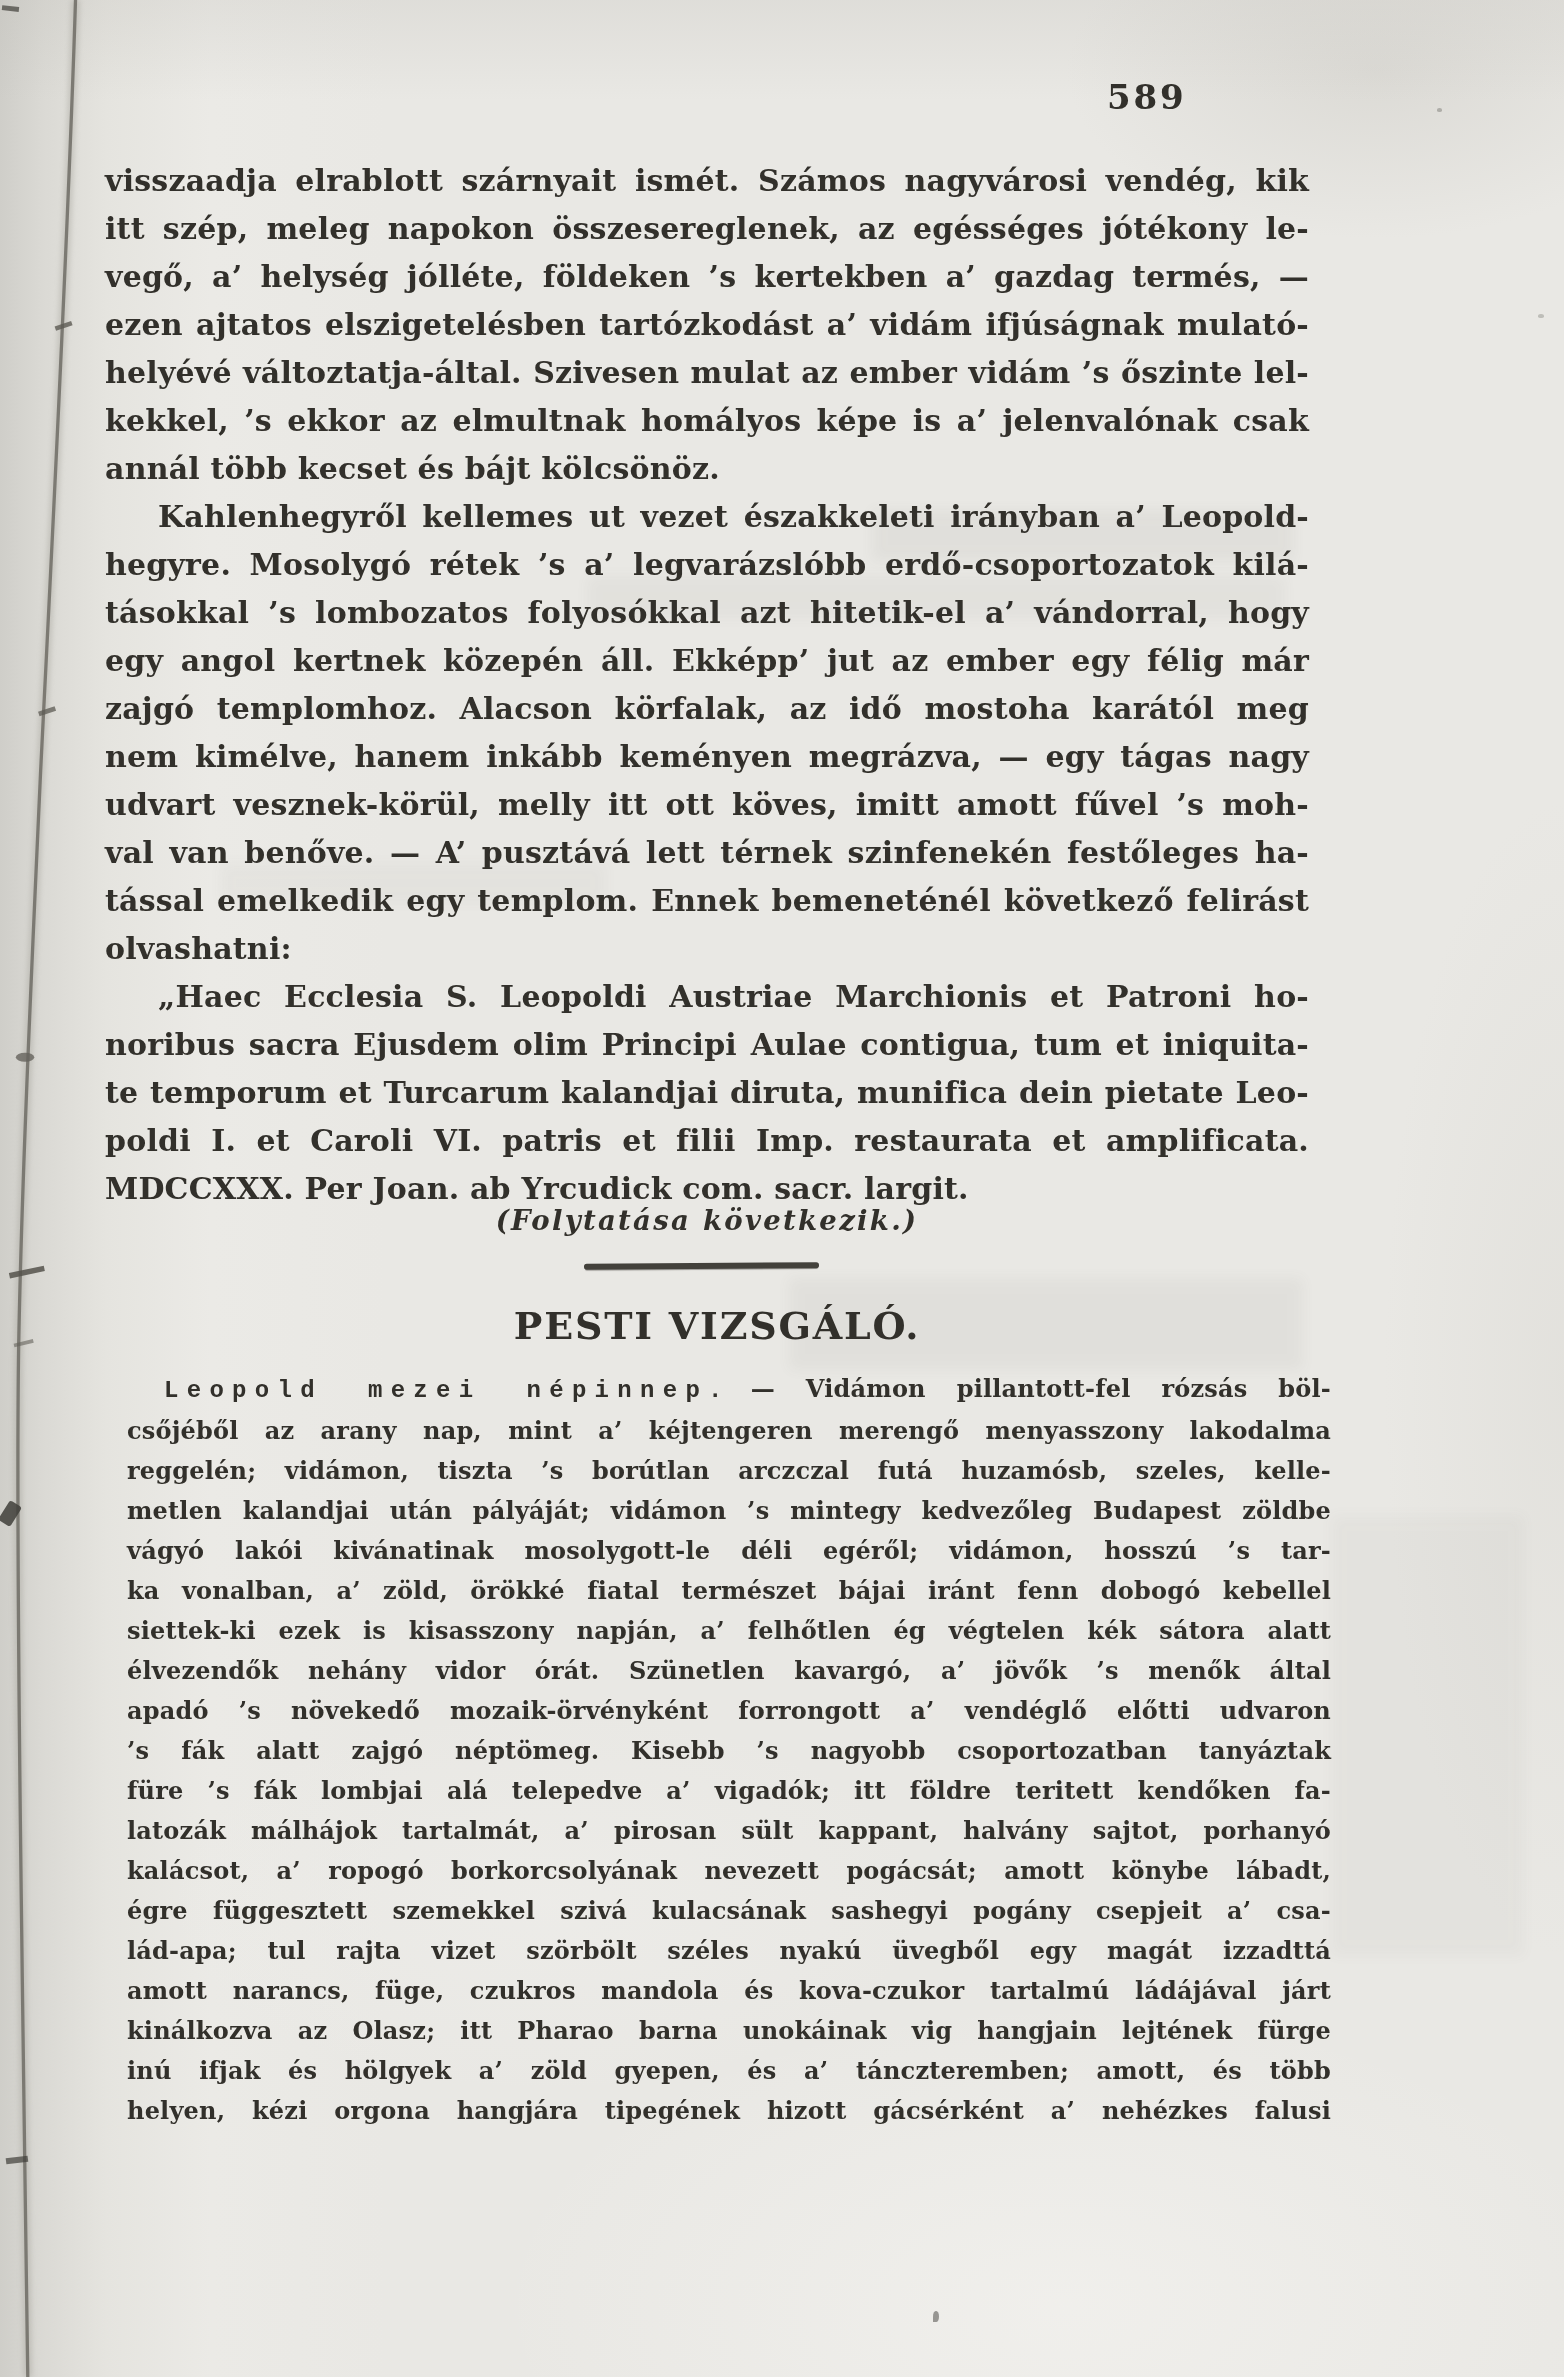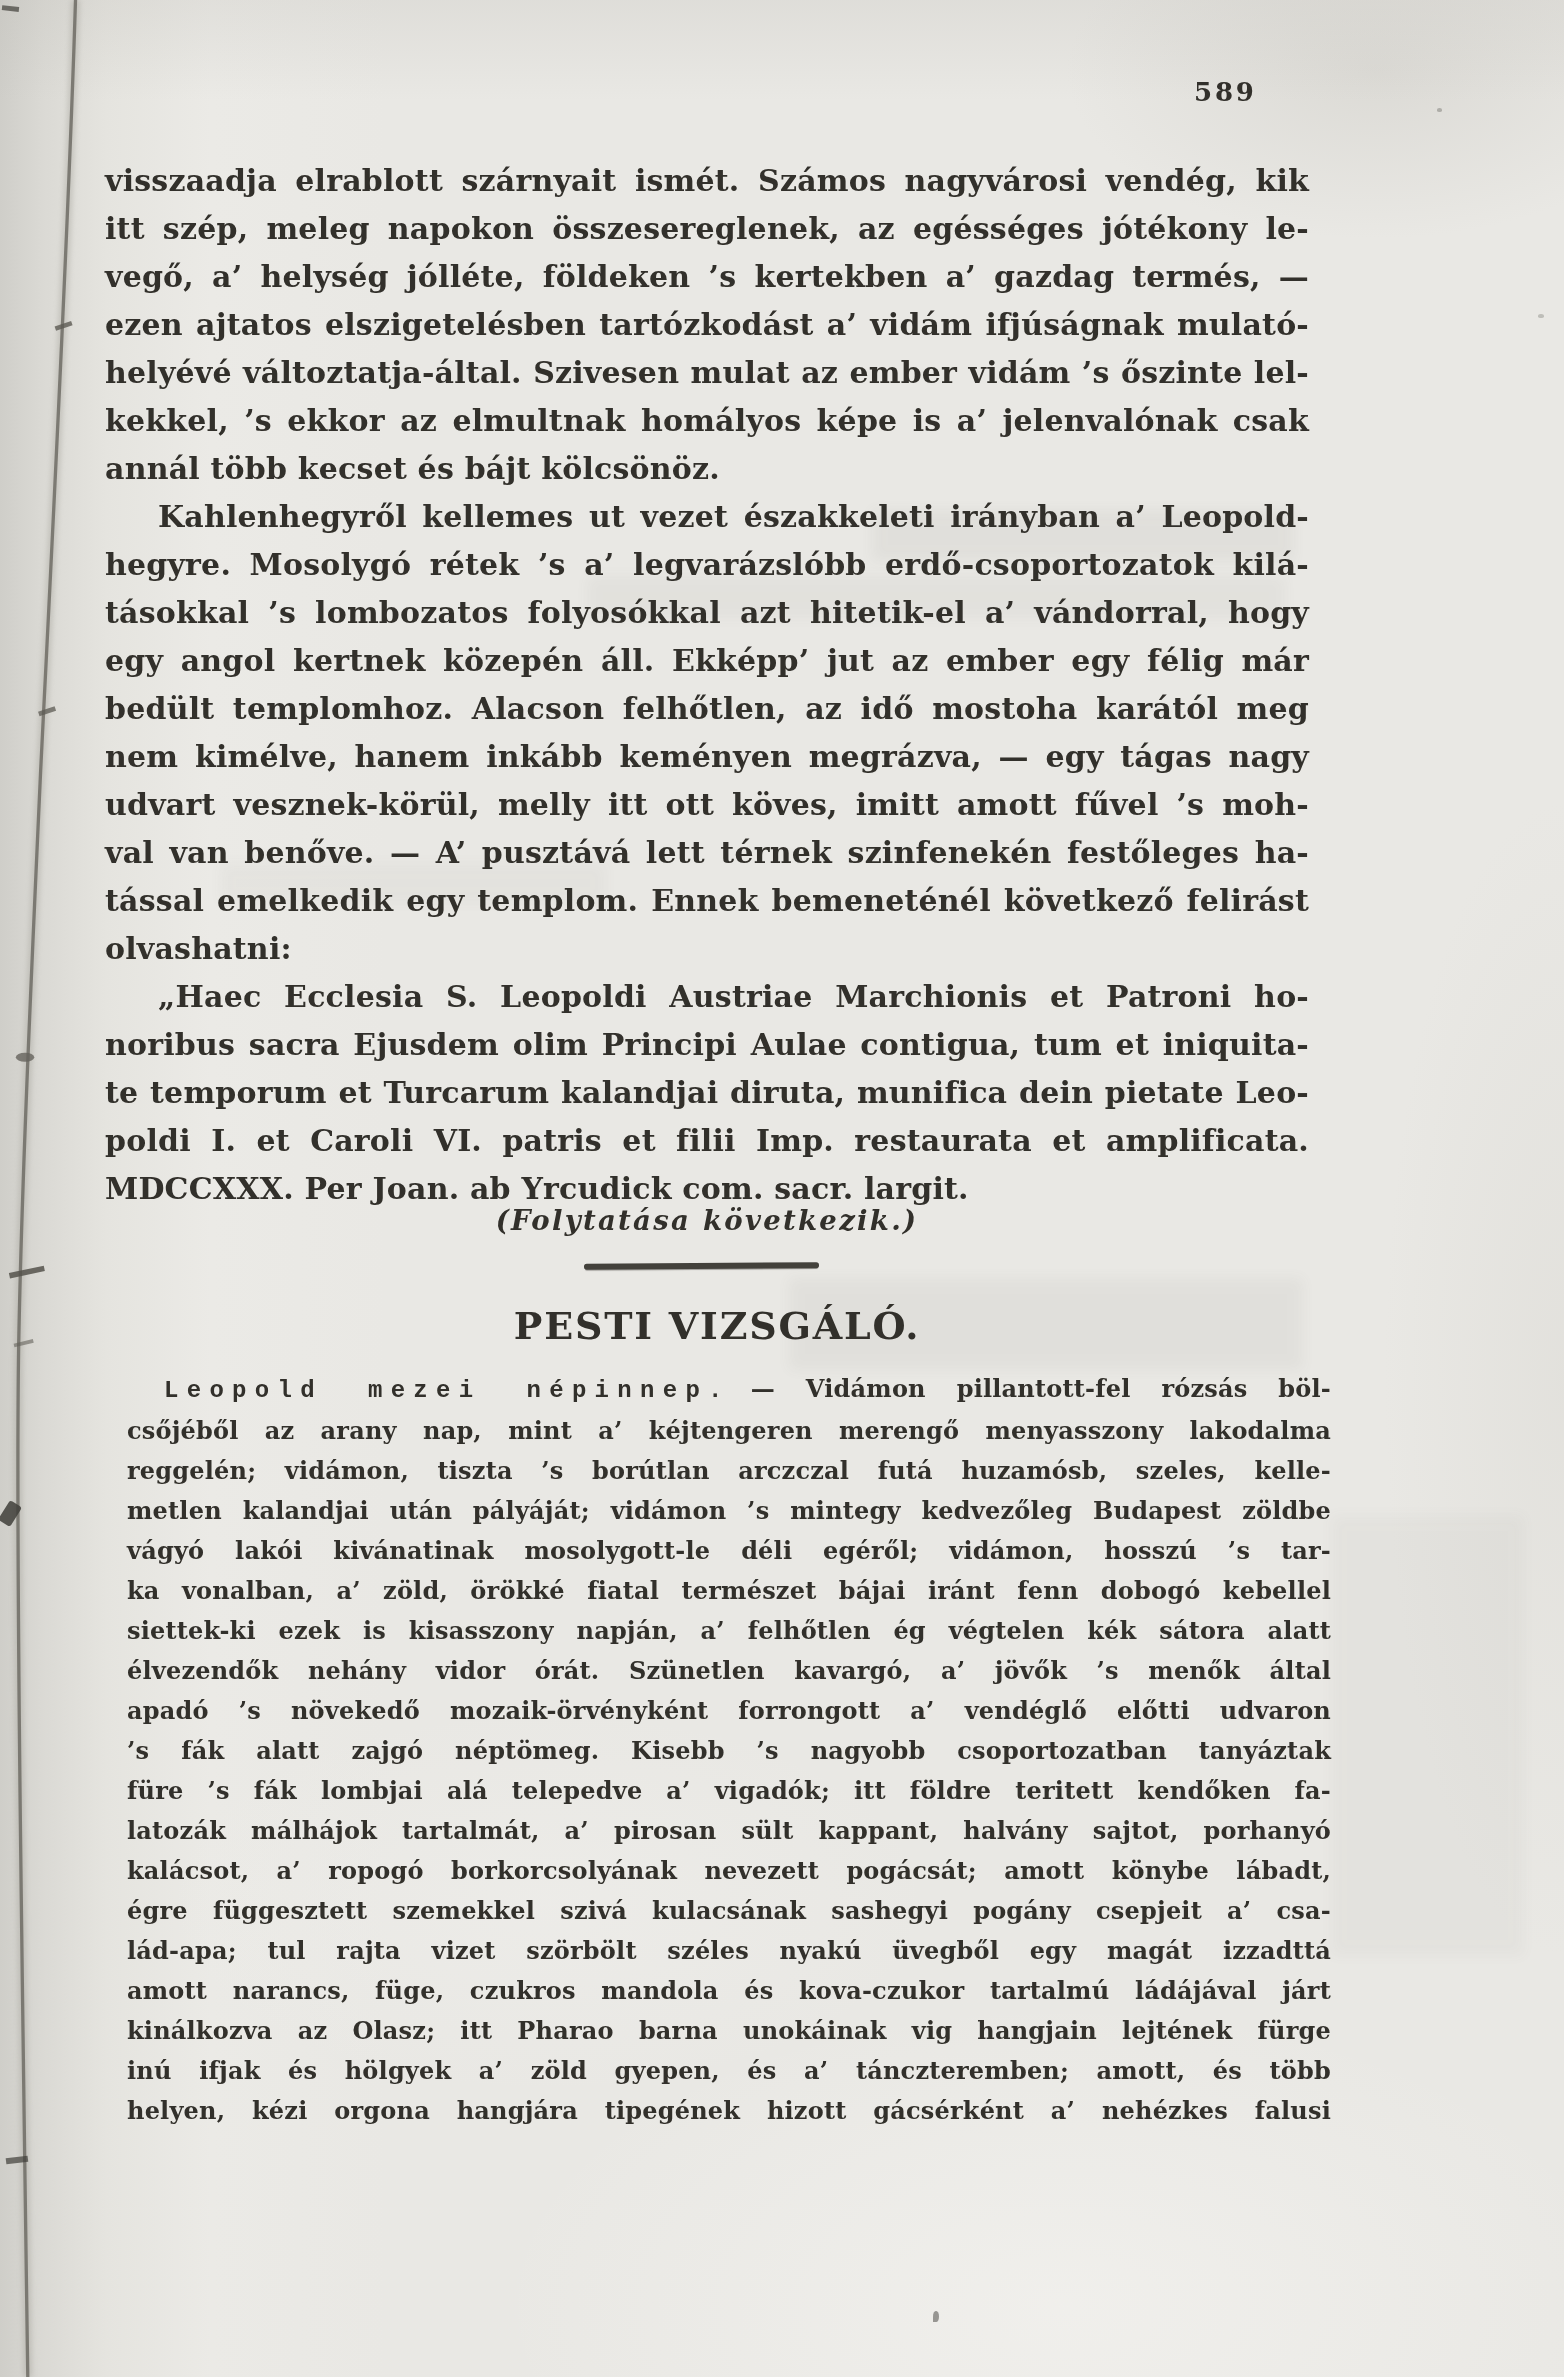--- a/index.html
+++ b/index.html
@@ -17,21 +17,21 @@
   
   .inkwrap{position:absolute;inset:0;filter:blur(0.3px) contrast(1.04);}
   .sec{position:absolute;font-weight:bold;}
   .sec1{left:105px;top:157px;width:1204px;font-size:30px;line-height:48px;letter-spacing:0.2px;}
   .sec2{left:127px;top:1369px;width:1204px;font-size:24px;line-height:40px;letter-spacing:0.2px;}
   .line{text-align:justify;text-align-last:justify;}
   .line.end{text-align-last:left;}
   .sec1 .line.ind{text-indent:53px;}
   .sec2 .line.ind{text-indent:37px;}
   .lead{letter-spacing:8.3px;margin-right:20px;font-family:Liberation Mono, monospace;}
-  .pagenum{position:absolute;left:1194px;top:77px;font-size:26px;font-weight:bold;letter-spacing:2.8px;}
+  .pagenum{position:absolute;left:1107px;top:77px;font-size:34px;font-weight:bold;letter-spacing:2.8px;}
   .continuation{position:absolute;left:105px;top:1204px;width:1204px;text-align:center;
                 font-style:italic;font-size:27.5px;font-weight:bold;letter-spacing:2.3px;}
   .heading{position:absolute;left:115px;top:1303px;width:1204px;text-align:center;
            font-size:38px;font-weight:bold;letter-spacing:1.8px;}
   .divider{position:absolute;left:584px;top:1263px;width:235px;height:5.5px;background:#45433e;
            border-radius:2.8px;transform:rotate(-0.4deg);
            box-shadow:0 1.8px 0.9px -0.9px rgba(69,67,62,0.45);}
   
   .crease{position:absolute;left:0;top:0;}
   .smudge{position:absolute;background:#55534d;filter:blur(6.4px);}
@@ -74,21 +74,21 @@
         <div class="line">itt szép, meleg napokon összesereglenek, az egésséges jótékony le-</div>
         <div class="line">vegő, a’ helység jólléte, földeken ’s kertekben a’ gazdag termés, —</div>
         <div class="line">ezen ajtatos elszigetelésben tartózkodást a’ vidám ifjúságnak mulató-</div>
         <div class="line">helyévé változtatja-által. Szivesen mulat az ember vidám ’s őszinte lel-</div>
         <div class="line">kekkel, ’s ekkor az elmultnak homályos képe is a’ jelenvalónak csak</div>
         <div class="line end">annál több kecset és bájt kölcsönöz.</div>
         <div class="line ind">Kahlenhegyről kellemes ut vezet északkeleti irányban a’ Leopold-</div>
         <div class="line">hegyre. Mosolygó rétek ’s a’ legvarázslóbb erdő-csoportozatok kilá-</div>
         <div class="line">tásokkal ’s lombozatos folyosókkal azt hitetik-el a’ vándorral, hogy</div>
         <div class="line">egy angol kertnek közepén áll. Ekképp’ jut az ember egy félig már</div>
-        <div class="line">bedült templomhoz. Alacson felhőtlen, az idő mostoha karától meg</div>
+        <div class="line">zajgó templomhoz. Alacson körfalak, az idő mostoha karától meg</div>
         <div class="line">nem kimélve, hanem inkább keményen megrázva, — egy tágas nagy</div>
         <div class="line">udvart vesznek-körül, melly itt ott köves, imitt amott fűvel ’s moh-</div>
         <div class="line">val van benőve. — A’ pusztává lett térnek szinfenekén festőleges ha-</div>
         <div class="line">tással emelkedik egy templom. Ennek bemeneténél következő felirást</div>
         <div class="line end">olvashatni:</div>
         <div class="line ind">„Haec Ecclesia S. Leopoldi Austriae Marchionis et Patroni ho-</div>
         <div class="line">noribus sacra Ejusdem olim Principi Aulae contigua, tum et iniquita-</div>
         <div class="line">te temporum et Turcarum kalandjai diruta, munifica dein pietate Leo-</div>
         <div class="line">poldi I. et Caroli VI. patris et filii Imp. restaurata et amplificata.</div>
         <div class="line end">MDCCXXX. Per Joan. ab Yrcudick com. sacr. largit.</div>

